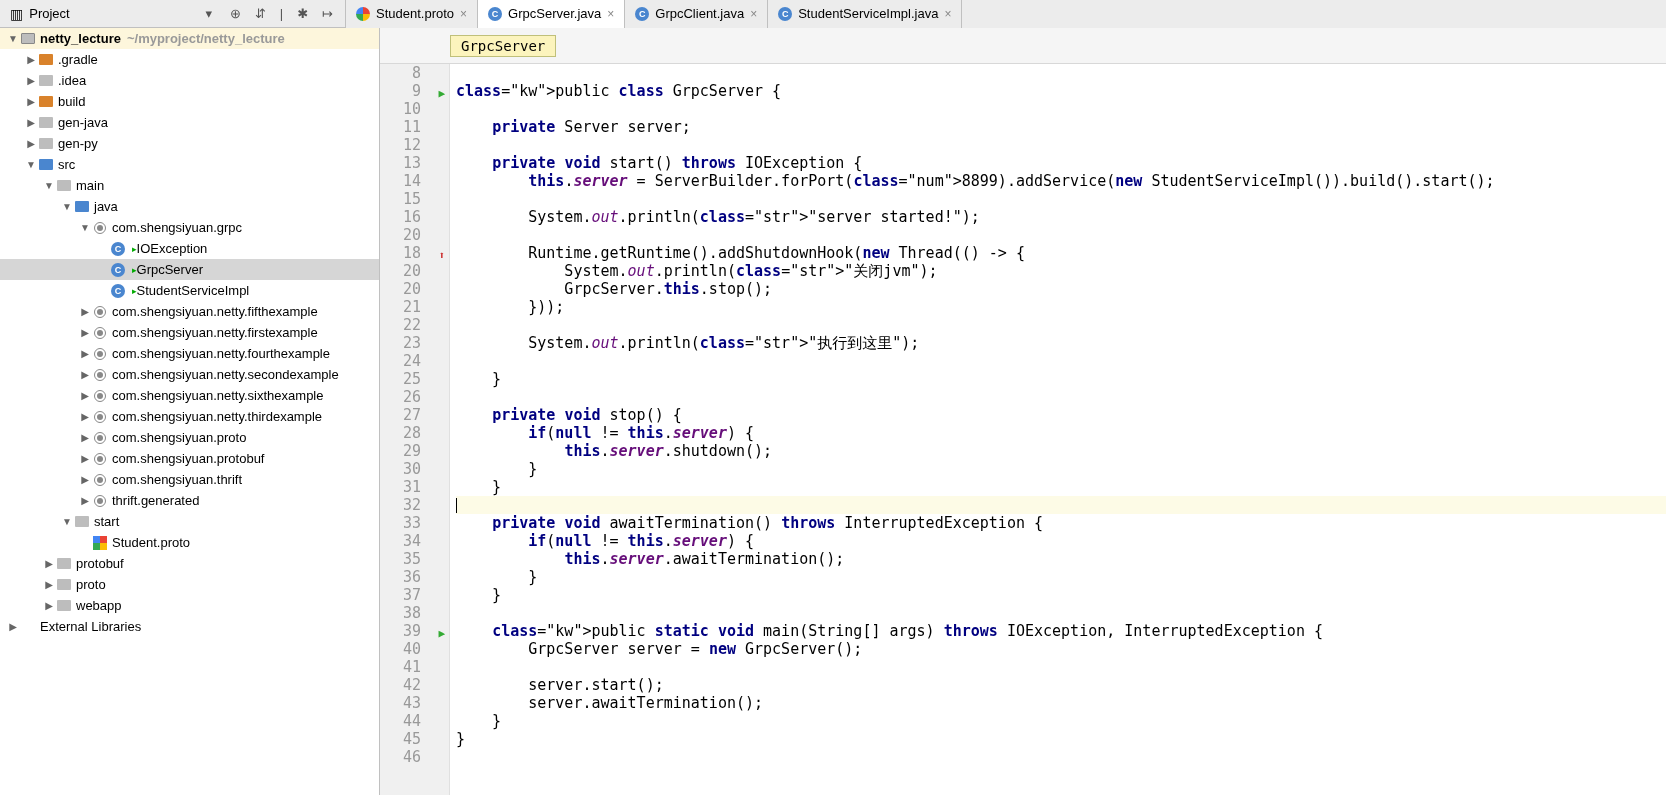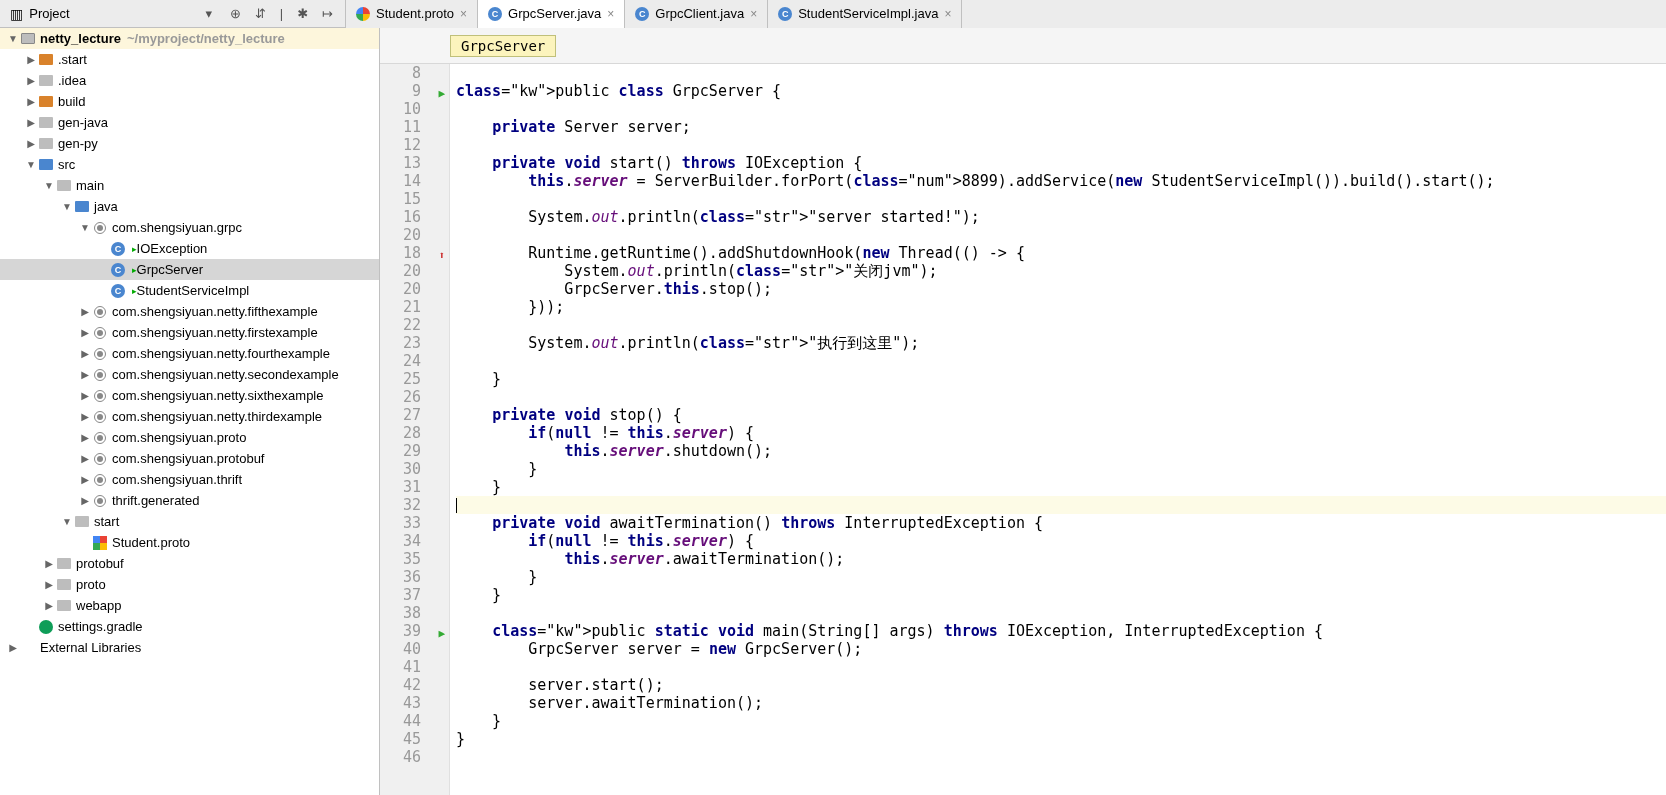--- a/index.html
+++ b/index.html
@@ -103,21 +103,21 @@
               <span class="folder-gray" style="border:1px solid #888"></span>
             </span>
             <span class="name">netty_lecture</span>
             <span class="hint">~/myproject/netty_lecture</span>
           </div>
           <div class="tree-row" style="padding-left: 24px;">
             <span class="arrow">▶</span>
             <span class="ticon">
               <span class="folder-orange"></span>
             </span>
-            <span class="name">.start</span>
+            <span class="name">.gradle</span>
           </div>
           <div class="tree-row" style="padding-left: 24px;">
             <span class="arrow">▶</span>
             <span class="ticon">
               <span class="folder-gray"></span>
             </span>
             <span class="name">.idea</span>
           </div>
           <div class="tree-row" style="padding-left: 24px;">
             <span class="arrow">▶</span>
@@ -289,27 +289,20 @@
               <span class="folder-gray"></span>
             </span>
             <span class="name">proto</span>
           </div>
           <div class="tree-row" style="padding-left: 42px;">
             <span class="arrow">▶</span>
             <span class="ticon">
               <span class="folder-gray"></span>
             </span>
             <span class="name">webapp</span>
-          </div>
-          <div class="tree-row" style="padding-left: 24px;">
-            <span class="arrow"></span>
-            <span class="ticon">
-              <span class="gradle-icon"></span>
-            </span>
-            <span class="name">settings.gradle</span>
           </div>
           <div class="tree-row" style="padding-left: 6px;">
             <span class="arrow">▶</span>
             <span class="ticon lib-icon">𝍿</span>
             <span class="name">External Libraries</span>
           </div>
         </div>
     </div>
     <div class="editor-area">
       <div class="breadcrumb-bar">

